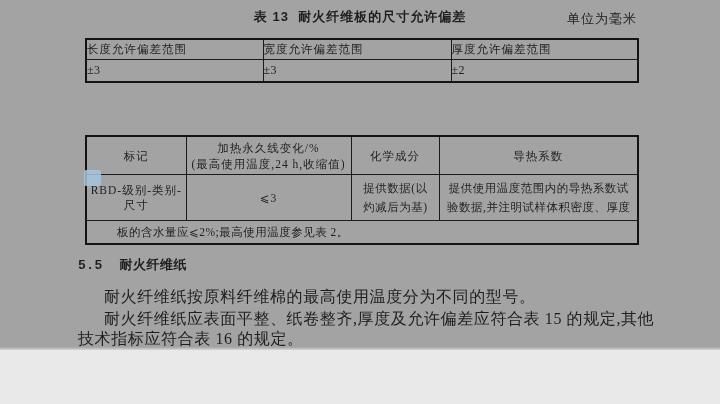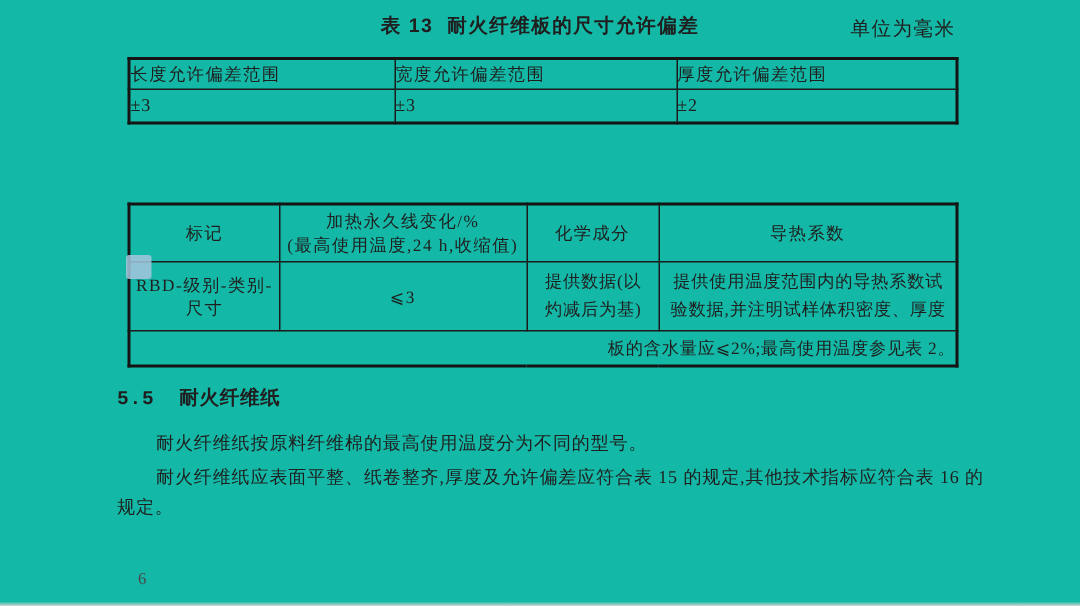--- a/index.html
+++ b/index.html
@@ -1,20 +1,20 @@
 <!DOCTYPE html>
 <html><head>
 <meta charset="utf-8">
 <style>
   html,body { margin:0; padding:0; background:#e9e9e9; }
   .page {
     position:relative;
-    width:720px; height:404px;
+    width:720px; height:350px;
     margin:0 auto;
-    background:#14b8a6;
+    background:#a3a3a3;
     font-family:"Liberation Serif", serif;
     color:#1f1f1f;
     overflow:hidden;
   }
   .scan-edge-bottom {
     position:absolute; left:0; right:0; bottom:0; height:3px;
     background:linear-gradient(to bottom, rgba(255,255,255,0), #d7d7d7);
   }
   
   .tbl-title {
@@ -49,39 +49,39 @@
   }
   .t13 { top:38px; }
   .t13 td { }
   .t13 tr.hdr td { height:19px; }
   .t13 tr.val td { height:21px; font-size:12px; letter-spacing:0.5px; }
   .t14 { top:135px; }
   .t14 tr.hdr td { height:37px; text-align:center; line-height:16px; }
   .t14 tr.data td { height:41px; }
   .t14 td.center { text-align:center; }
   .t14 td.leftcell { text-align:center; padding:2px 6px 2px 7px; line-height:19px; letter-spacing:0.5px; }
-  .t14 tr.fnote td { height:22px; text-align:right; padding-left:16px; letter-spacing:0.5px; }
+  .t14 tr.fnote td { height:22px; text-align:left; padding-left:30px; letter-spacing:0.5px; }
   .hdr2 div { white-space:nowrap;text-align:center; }
   
   .watermark {
     position:absolute; left:84px; top:170px;
     width:17px; height:16px;
     background:rgba(166,196,221,0.85);
     border-radius:2px;
     z-index:3;
   }
   
   .sec-heading {
     position:absolute; left:78px; top:256px;
     font-family:Liberation Mono, monospace;
     font-weight:bold; font-size:13px;
     letter-spacing:0.5px;
     white-space:pre;
   }
-  .para { font-size:12px; letter-spacing:0.6px; }
+  .para { font-size:16px; letter-spacing:0.6px; }
   .p1 { position:absolute; left:104px; top:287px; }
   .p2 {
     position:absolute; left:78px; top:309px; width:582px;
     line-height:19.5px; text-indent:26px;
   }
   .pageno {
     position:absolute; left:92px; top:380px;
     font-size:11px; color:#4a4a4a;
   }
 </style>

